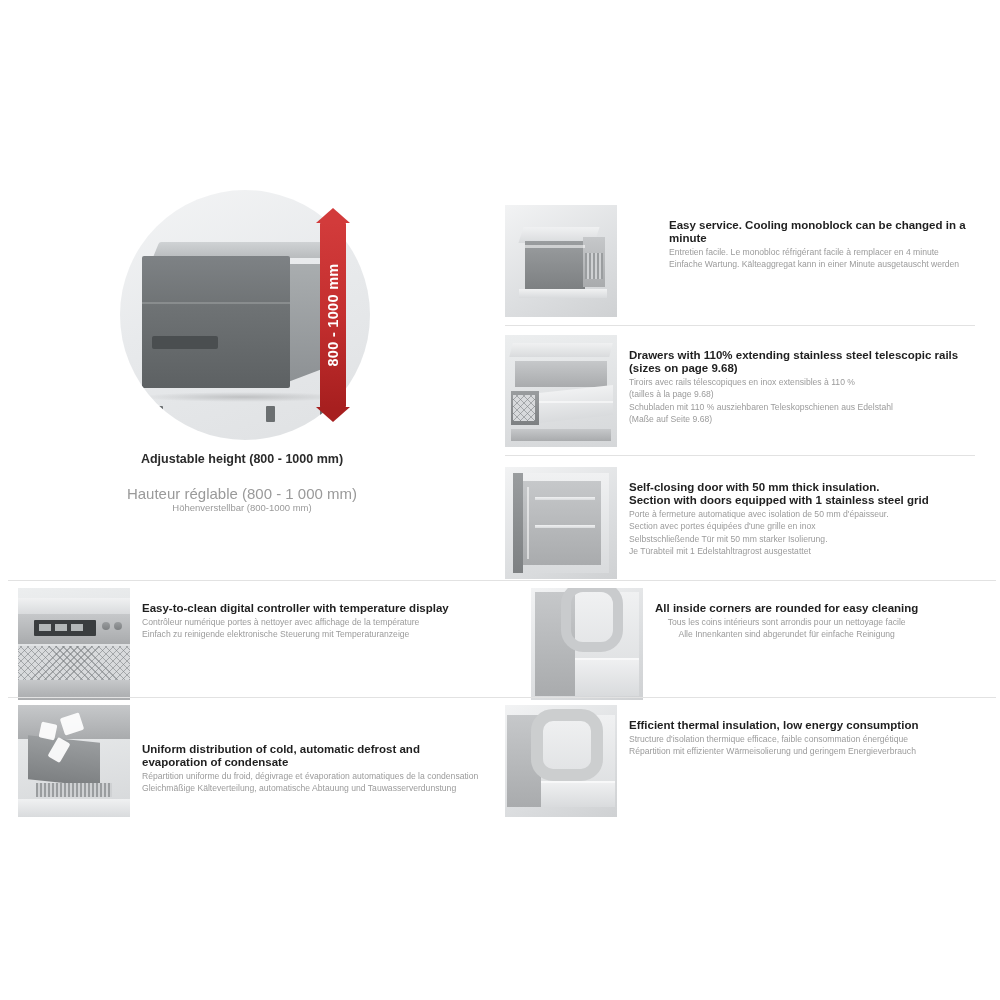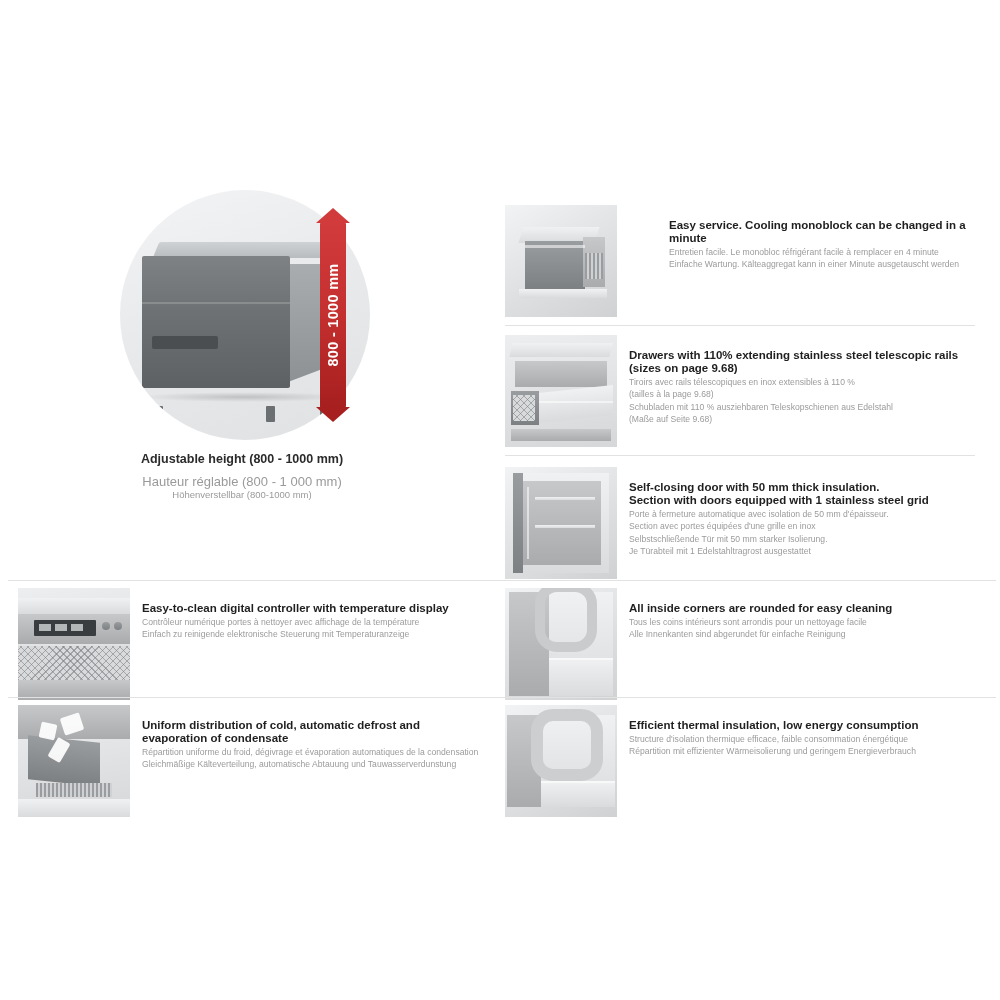--- a/index.html
+++ b/index.html
@@ -102,21 +102,21 @@
     letter-spacing: .3px;
   }
 
   .hero-caption {
     position: absolute;
     left: -78px; top: 262px;
     width: 400px;
     text-align: center;
   }
   .hero-caption .t1 { font-size: 12.5px; color: #2b2b2b; font-weight: bold; }
-  .hero-caption .t2 { font-size: 13px; color: #9a9a9a; margin-top: 8px; }
+  .hero-caption .t2 { font-size: 15px; color: #9a9a9a; margin-top: 19px; }
   .hero-caption .t3 { font-size: 9.5px; color: #9a9a9a; }
 
   
   .feature {
     position: absolute;
     display: flex;
     align-items: flex-start;
   }
   .thumb {
     position: relative;
@@ -309,39 +309,39 @@
       <div class="mesh" style="left:0px; top:58px; width:112px; height:34px;"></div>
       <div class="box mid" style="left:0px; top:92px; width:112px; height:20px;"></div>
     </div>
     <div class="ftext">
       <div class="hl">Easy-to-clean digital controller with temperature display</div>
       <div class="sub">Contrôleur numérique portes à nettoyer avec affichage de la température</div>
       <div class="sub">Einfach zu reinigende elektronische Steuerung mit Temperaturanzeige</div>
     </div>
   </div>
 
-  <div class="feature" style="left:505px; top:588px; width:470px;">
+  <div class="feature" style="left:531px; top:588px; width:470px;text-align:center;">
     <div class="thumb sq">
       <div class="ill grad-a"></div>
       <div class="box light" style="left:4px; top:4px; width:104px; height:104px;"></div>
       <div class="box mid" style="left:4px; top:4px; width:40px; height:104px;"></div>
       <div class="corner-round" style="left:30px; top:-6px; width:62px; height:70px; border-color:#c9cbcd;"></div>
       <div class="box light" style="left:44px; top:70px; width:64px; height:38px;"></div>
       <div class="stripe" style="left:44px; top:70px; width:64px; height:2px;"></div>
     </div>
     <div class="ftext">
       <div class="hl">All inside corners are rounded for easy cleaning</div>
       <div class="sub">Tous les coins intérieurs sont arrondis pour un nettoyage facile</div>
       <div class="sub">Alle Innenkanten sind abgerundet für einfache Reinigung</div>
     </div>
   </div>
 
   <div class="rule" style="left:8px; top:697px; width:988px;"></div>
 
-  <div class="feature" style="left:18px; top:705px; width:470px;">
+  <div class="feature" style="left:18px; top:705px; width:470px;align-items:center;">
     <div class="thumb sq">
       <div class="ill grad-b"></div>
       <div class="box mid" style="left:0px; top:0px; width:112px; height:34px;"></div>
       <div class="box dark" style="left:10px; top:34px; width:72px; height:44px; transform:skewY(6deg);"></div>
       <div class="ice" style="left:22px; top:18px; width:16px; height:16px;"></div>
       <div class="ice" style="left:44px; top:10px; width:20px; height:18px; transform:rotate(-18deg);"></div>
       <div class="ice" style="left:34px; top:34px; width:14px; height:22px; transform:rotate(30deg);"></div>
       <div class="vent" style="left:18px; top:78px; width:76px; height:14px;"></div>
       <div class="box light" style="left:0px; top:94px; width:112px; height:18px;"></div>
     </div>

